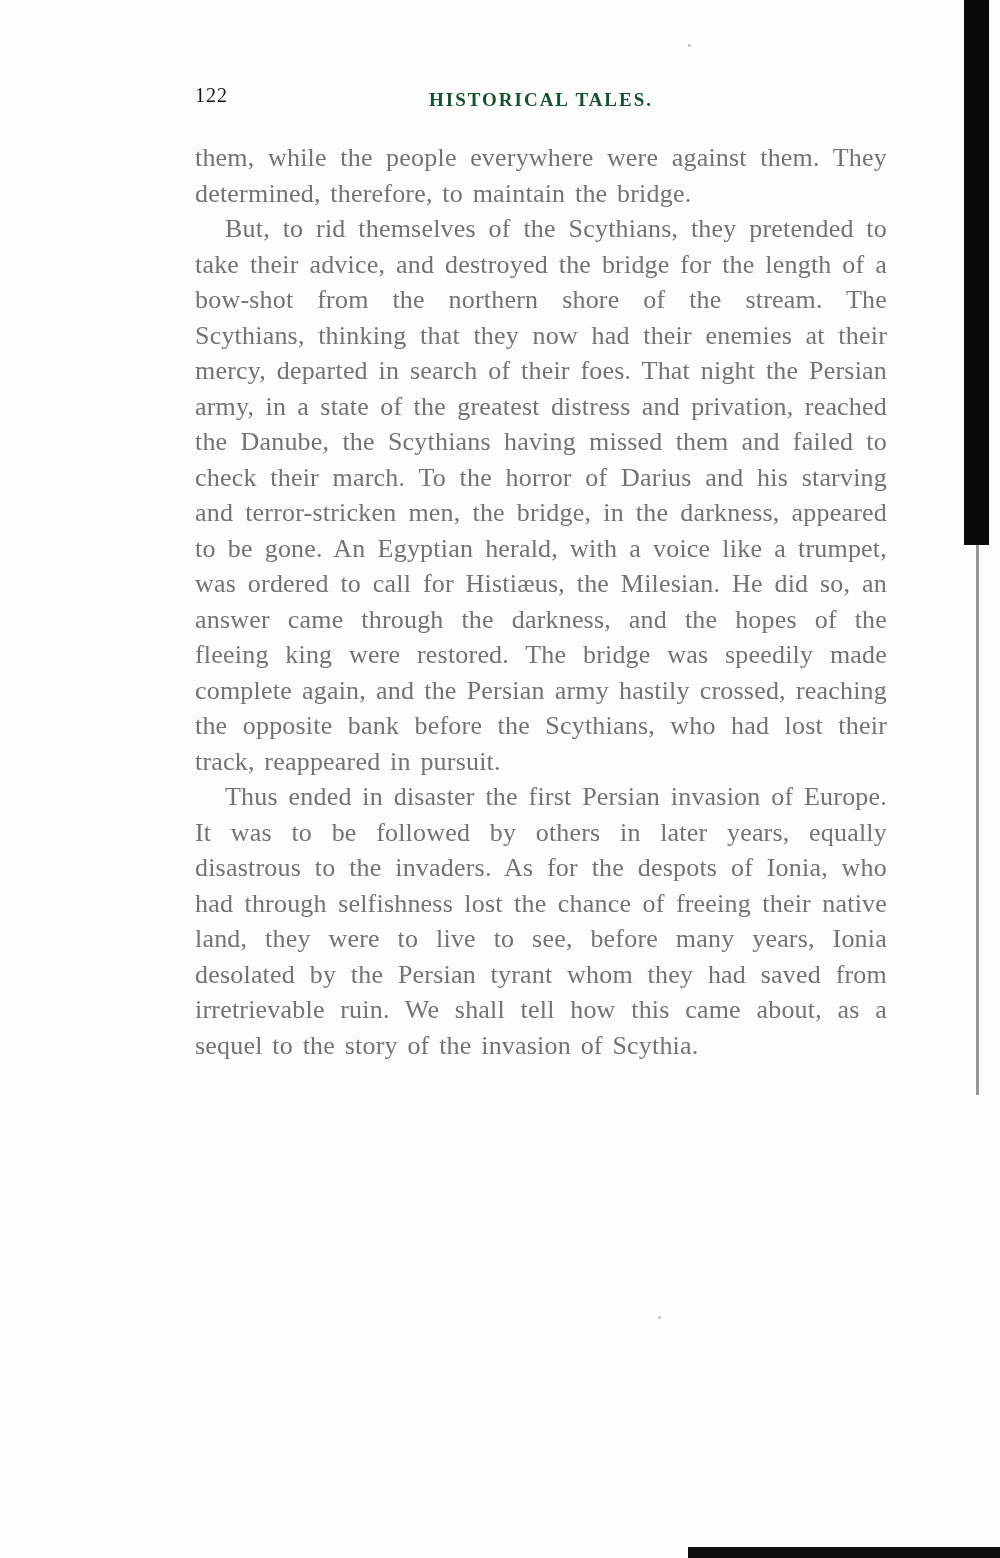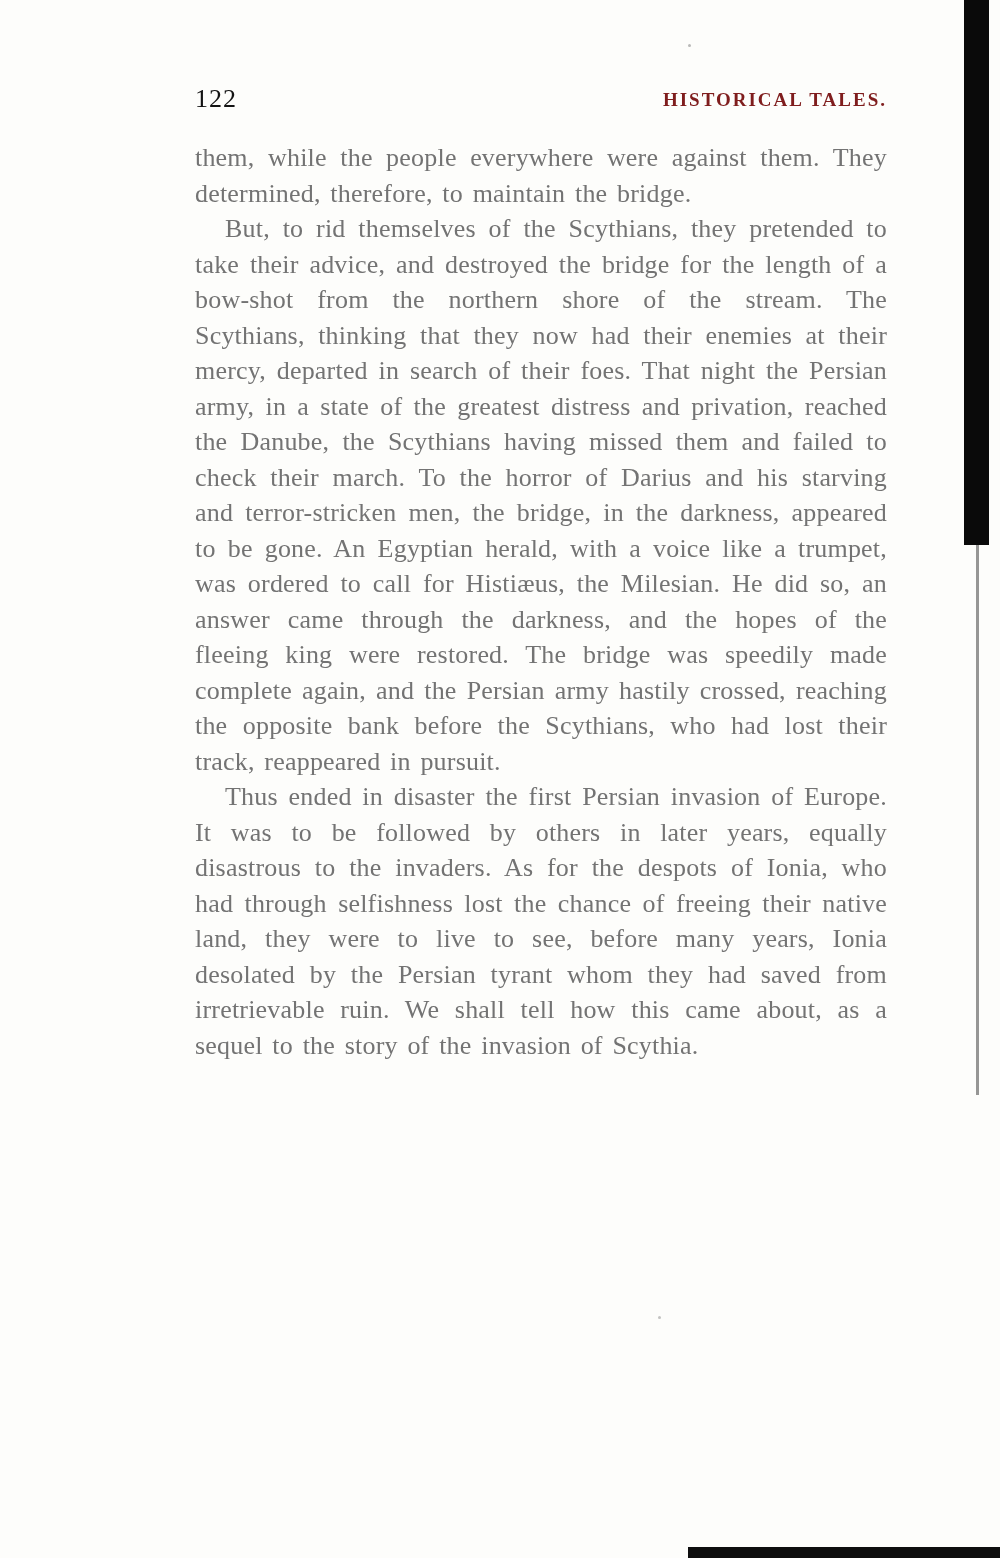--- a/index.html
+++ b/index.html
@@ -21,34 +21,34 @@
     position: absolute;
     left: 195px;
     top: 84px;
     width: 692px;
     height: 32px;
   }
   .page-number {
     position: absolute;
     left: 0;
     top: 0;
-    font-size: 26px;
+    font-size: 20px;
     letter-spacing: 1px;
     color: #131313;
   }
   .running-header {
     position: absolute;
     left: 0;
     right: 0;
     top: 5px;
-    text-align: right;
+    text-align: center;
     font-size: 19px;
     font-weight: bold;
     letter-spacing: 2px;
-    color: #7f1d1d;
+    color: #14532d;
   }
   
   .body-text {
     position: absolute;
     left: 195px;
     top: 140px;
     width: 692px;
     font-size: 26px;
     line-height: 35.5px;
     text-align: justify;

